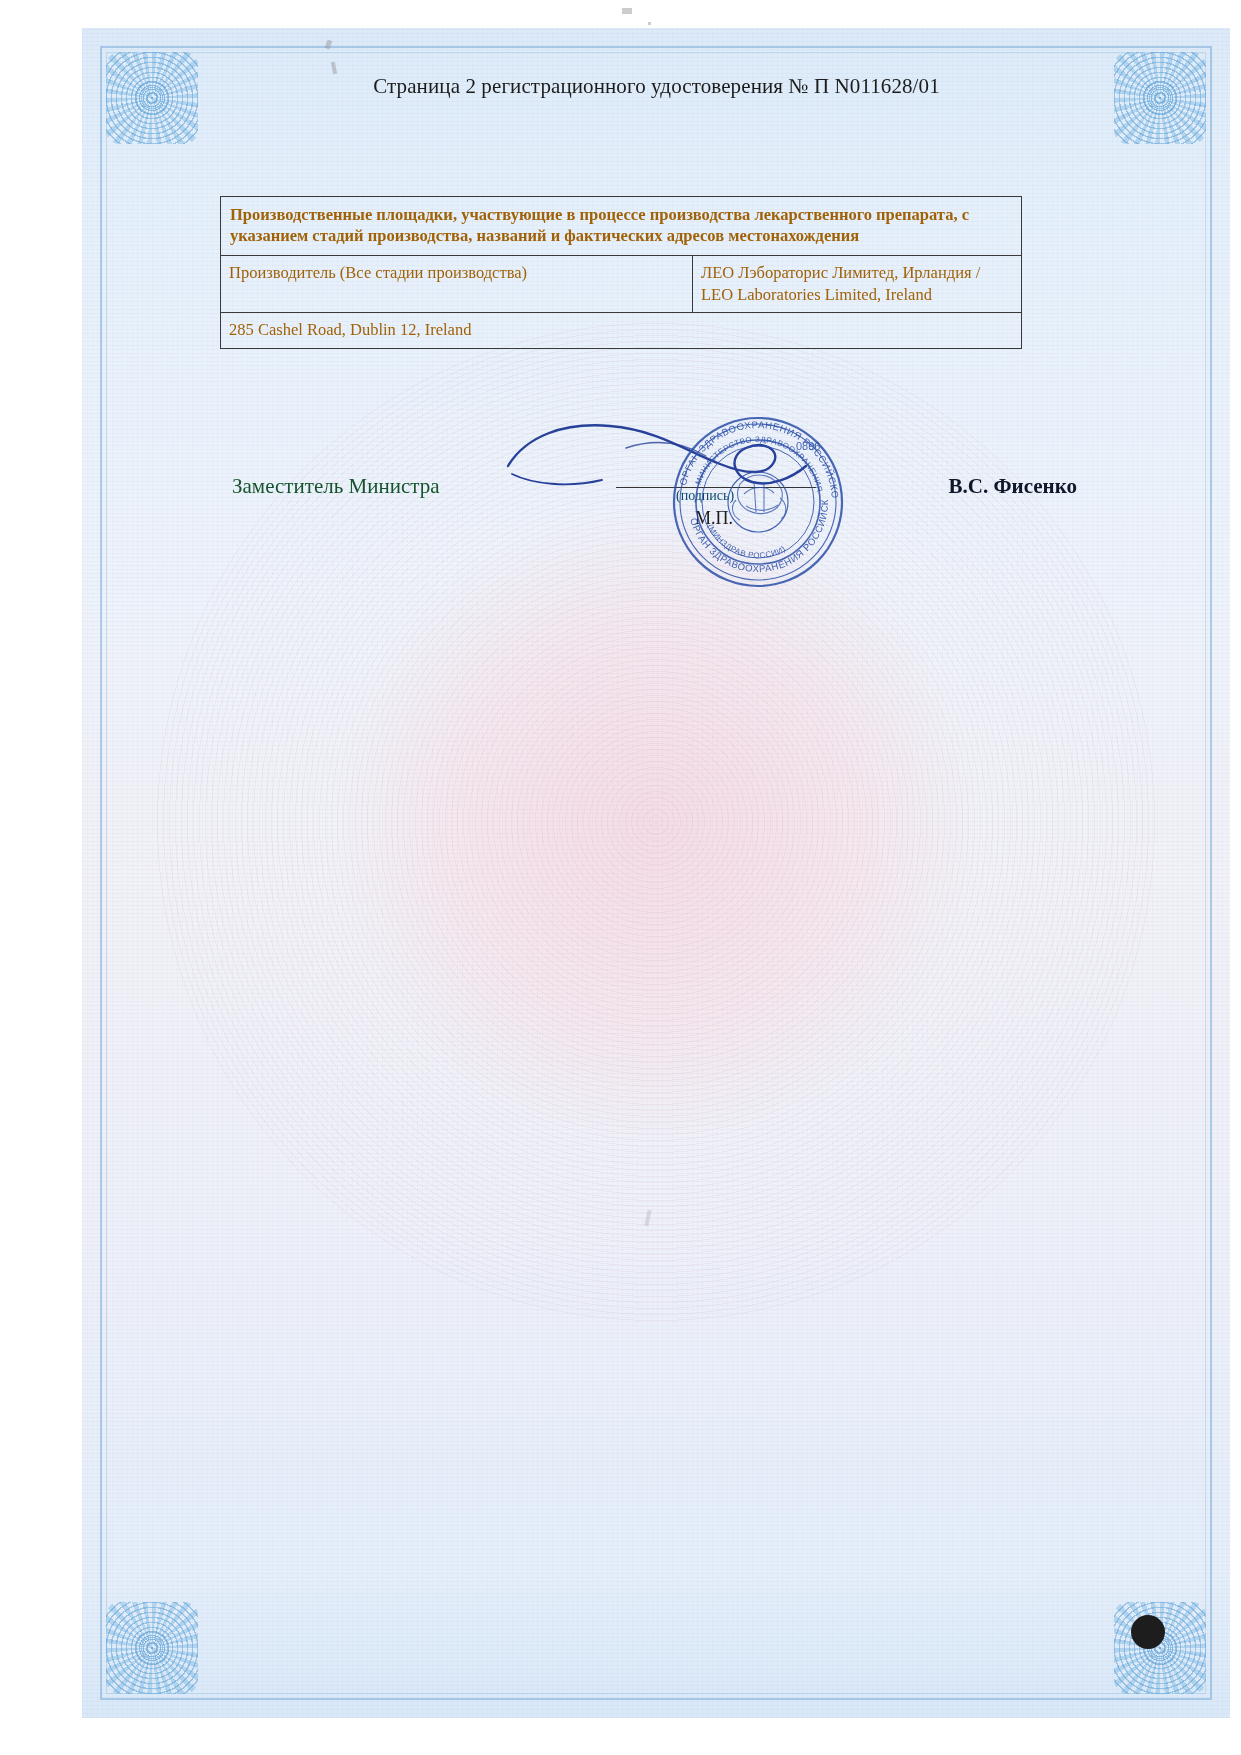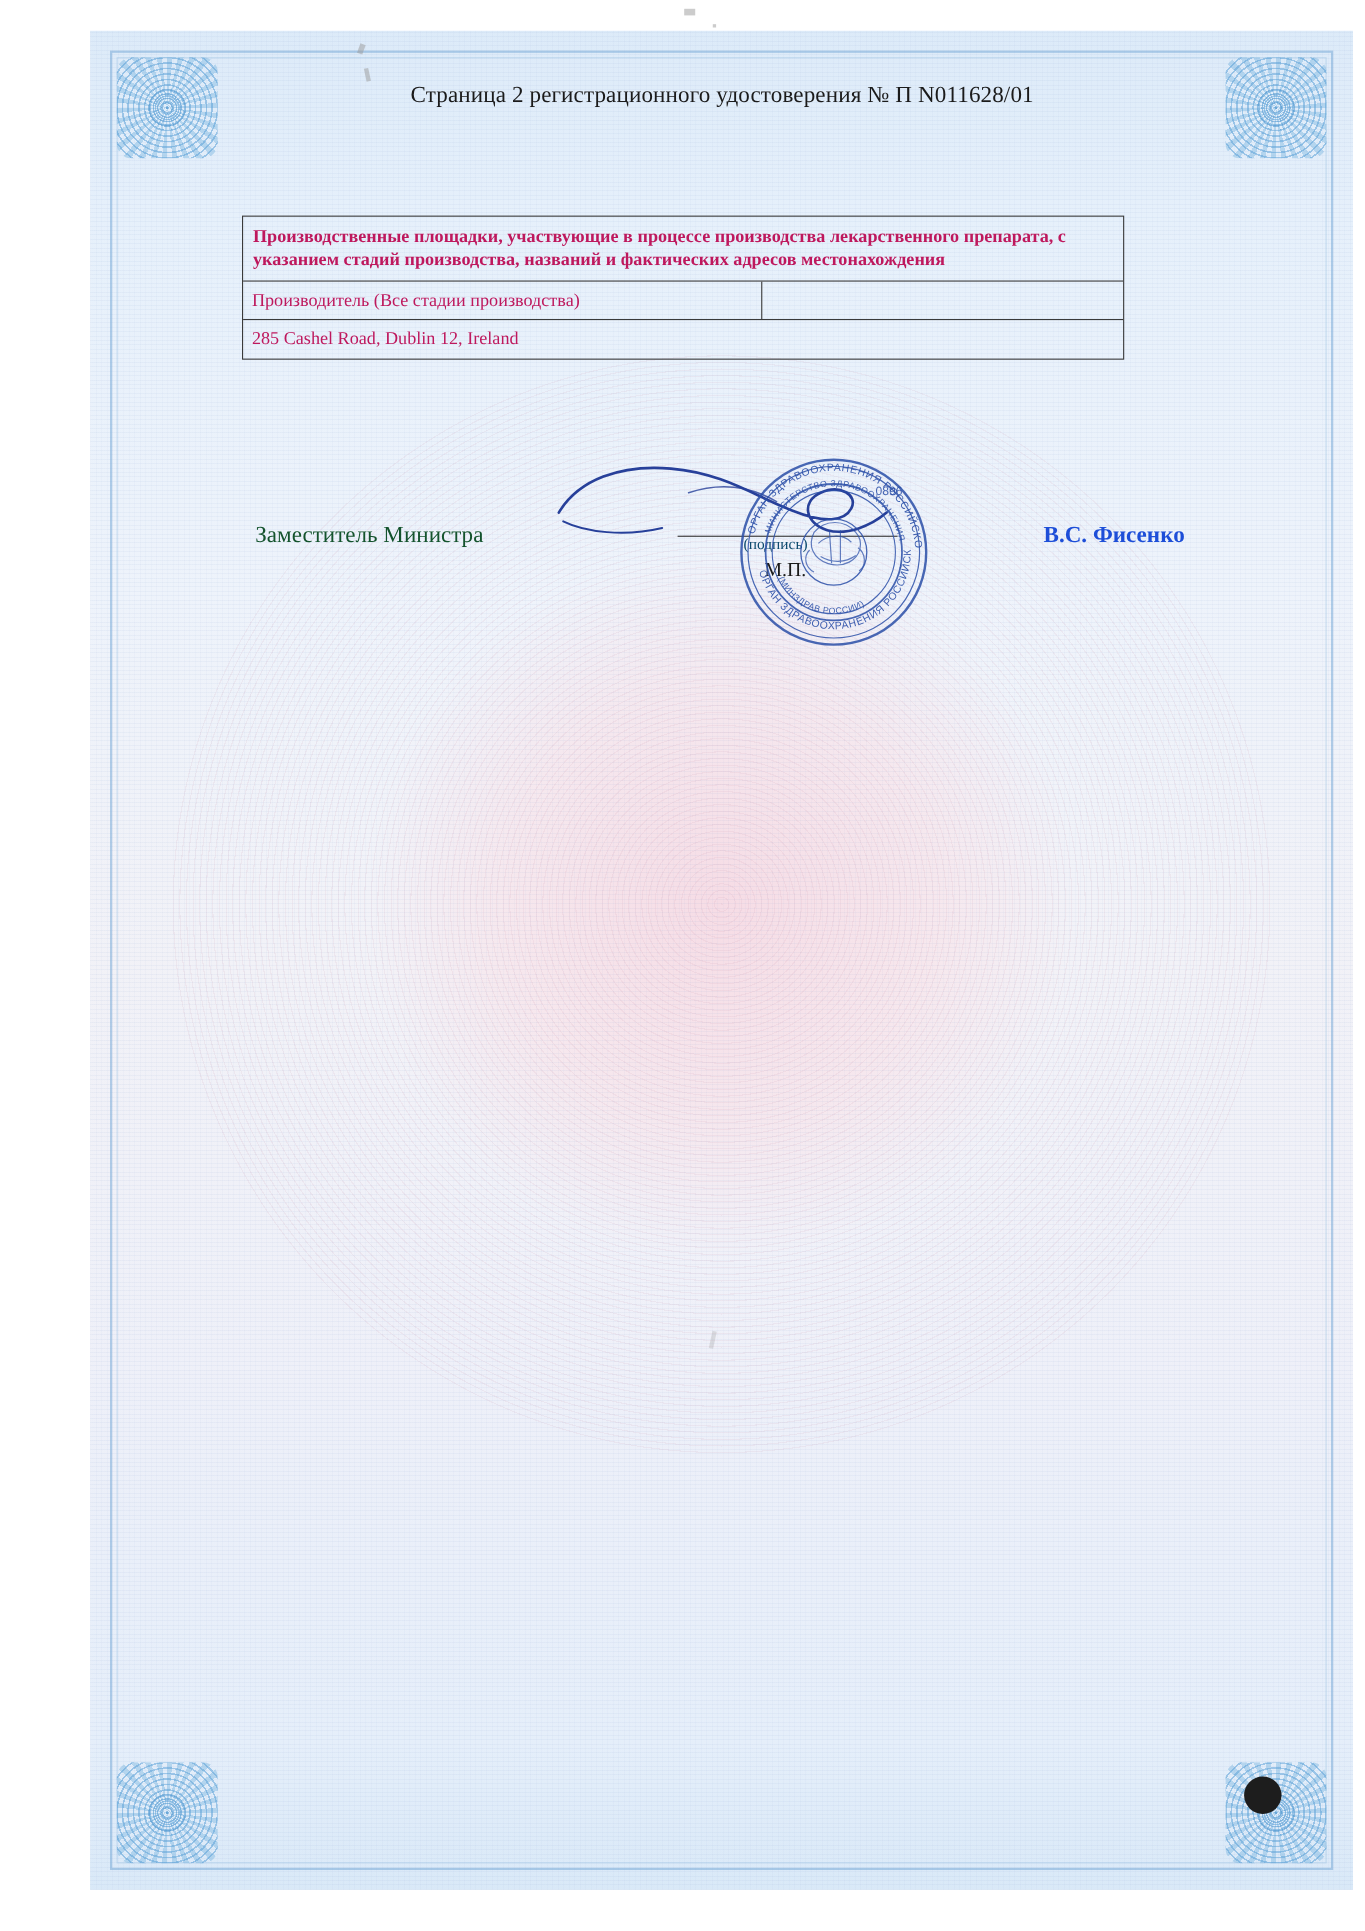--- a/index.html
+++ b/index.html
@@ -113,21 +113,21 @@
 
   
   .table {
     position: absolute;
     left: 184px;
     top: 196px;
     width: 800px;
     border: 1px solid #3a3a3a;
     background: transparent;
     font-size: 16.5px;
-    color: #be185d;
+    color: #a16207;
   }
   .row { display: flex; border-bottom: 1px solid #3a3a3a; }
   .row:last-child { border-bottom: none; justify-content: flex-end; }
   .cell { padding: 6px 8px 7px 8px; }
   .title-cell {
     font-weight: bold;
     font-size: 16.5px;
     line-height: 1.30;
     width: 100%;
     padding: 7px 10px 8px 9px;
@@ -155,21 +155,21 @@
     font-weight: normal;
     font-size: 21px;
     color: #14532d;
   }
   .sign-name {
     position: absolute;
     right: 200px;
     top: 12px;
     font-weight: bold;
     font-size: 21px;
-    color: #1d4ed8;
+    color: #0f172a;
   }
   .sign-line {
     position: absolute;
     left: 580px;
     top: 25px;
     width: 200px;
     border-bottom: 1px solid #333;
   }
   .sign-caption {
     position: absolute;
@@ -244,20 +244,21 @@
   <div class="speck" style="left:610px;top:1210px;width:4px;height:16px;transform:rotate(12deg);opacity:.28;"></div>
 
   <div class="doc-header">Страница 2 регистрационного удостоверения № П N011628/01</div>
 
   <div class="table">
     <div class="row">
       <div class="cell title-cell">Производственные площадки, участвующие в процессе производства лекарственного препарата, с указанием стадий производства, названий и фактических адресов местонахождения</div>
     </div>
     <div class="row">
       <div class="cell left-cell">Производитель (Все стадии производства)</div>
+      <div class="cell right-cell">ЛЕО Лэбораторис Лимитед, Ирландия / LEO Laboratories Limited, Ireland</div>
     </div>
     <div class="row">
       <div class="cell addr-cell">285 Cashel Road, Dublin 12, Ireland</div>
     </div>
   </div>
 
   <div class="sign-area">
     <div class="sign-title">Заместитель Министра</div>
     <div class="sign-line"></div>
     <div class="sign-caption">(подпись)</div>

